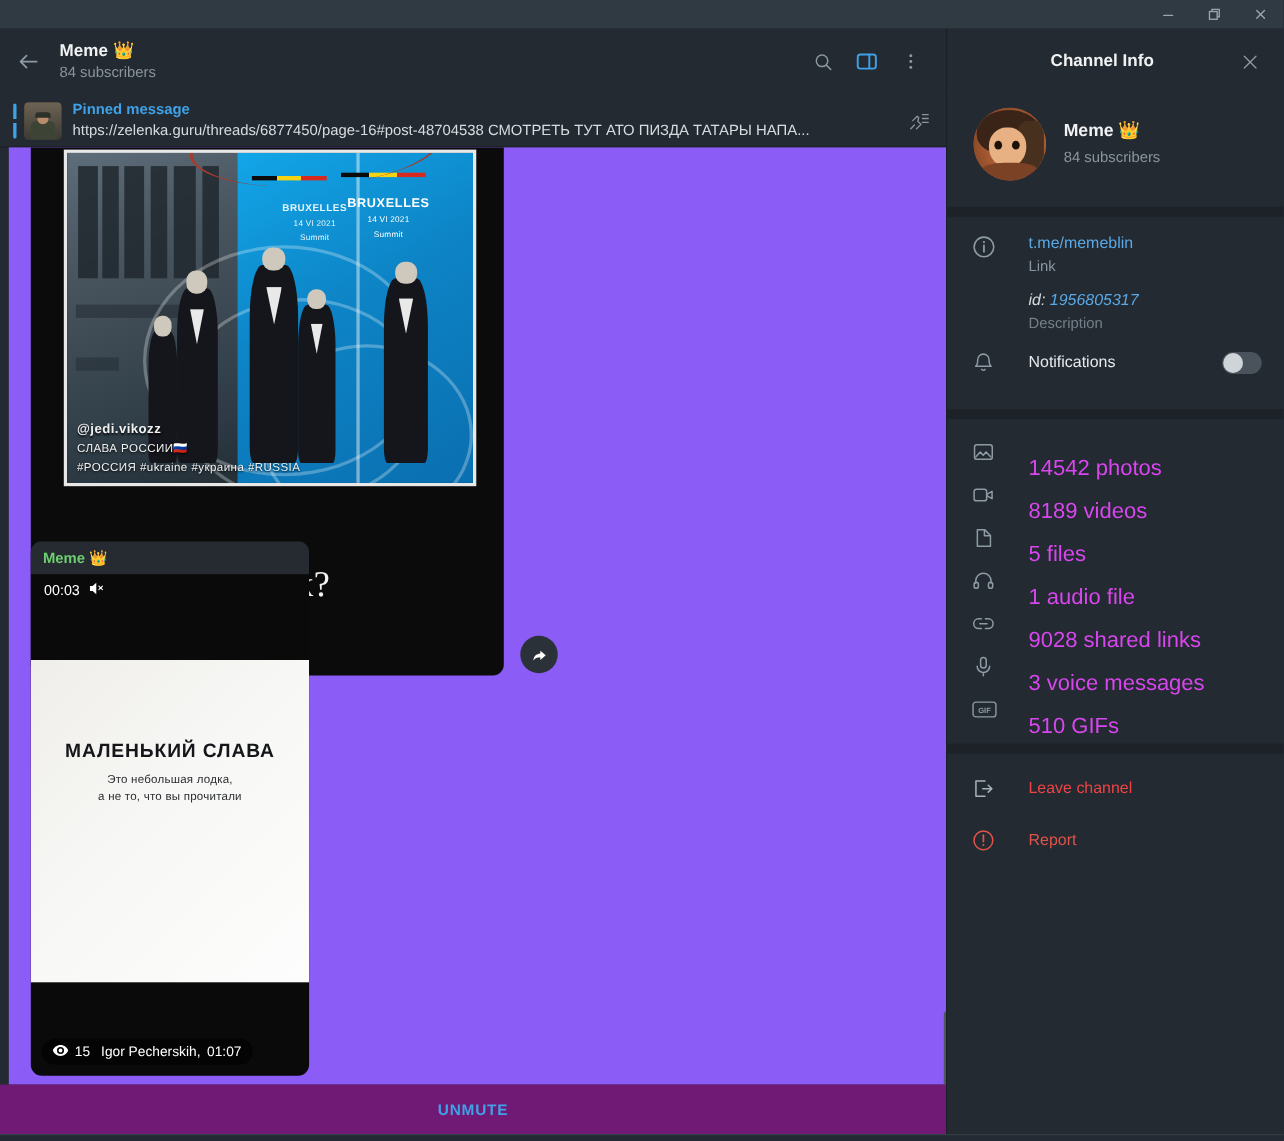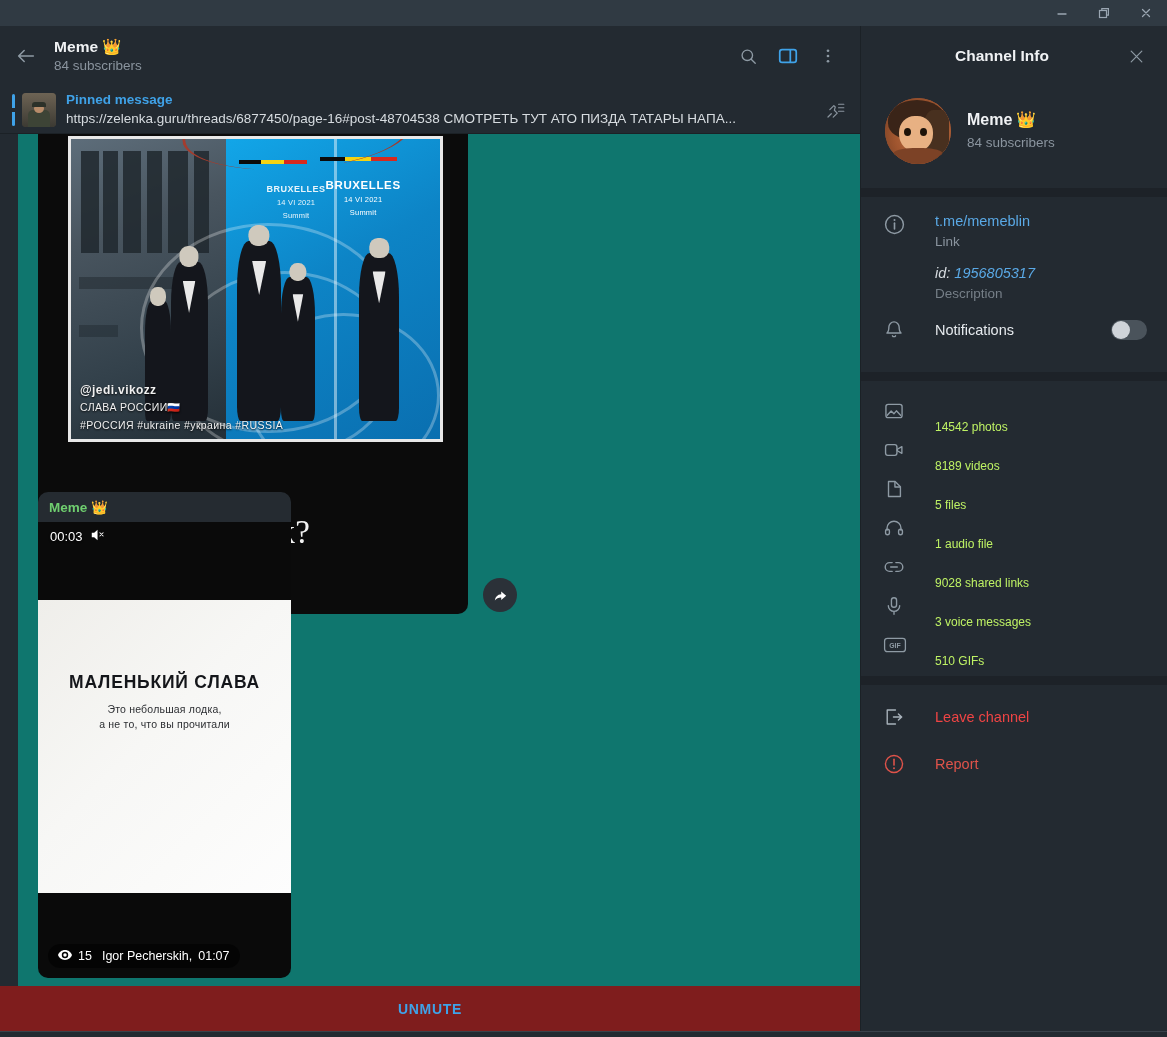--- a/index.html
+++ b/index.html
@@ -89,23 +89,23 @@
     white-space: nowrap; overflow: hidden; text-overflow: ellipsis;
   }
   .pin-action {
     width: 34px; height: 34px; flex: none;
     display: flex; align-items: center; justify-content: center;
     color: #8a949e;
   }
 
   
   .msg-area {
-    position: absolute; top: 134px; left: 18px;
+    position: absolute; top: 134px; left: 8px;
     width: 860px; height: 852px;
-    background: #0f766e;
+    background: #8b5cf6;
     overflow: hidden;
   }
   .scroll-track {
     position: absolute; right: 3px; top: 0; width: 10px; height: 852px;
   }
   .scroll-thumb {
     position: absolute; right: 3px; top: 785px;
     width: 7px; height: 72px; border-radius: 4px;
     background: #4e565e;
   }
@@ -245,21 +245,21 @@
     background: rgba(0,0,0,.55);
     border-radius: 12px;
     display: flex; align-items: center; gap: 6px;
     color: #fff; font-size: 12.5px;
   }
 
   
   .unmute-bar {
     position: absolute; left: 0; top: 986px;
     width: 860px; height: 45px;
-    background: #7f1d1d;
+    background: #701a75;
     display: flex; align-items: center; justify-content: center;
   }
   .unmute-bar span {
     color: #3fa2e8; font-size: 14px; font-weight: bold;
     letter-spacing: .7px;
   }
   .bottom-strip {
     position: absolute; left: 0; top: 1031px;
     width: 1167px; height: 6px;
     background: #232a31;
@@ -344,21 +344,21 @@
     width: 18px; height: 18px; border-radius: 50%;
     background: #cfd4d9;
   }
 
   .media-list { padding: 10px 0 12px 0; }
   .media-row {
     display: flex; align-items: center;
     height: 39px; padding: 0 0 0 22px;
   }
   .media-row .mi { width: 52px; flex: none; color: #8e9aa4; display: flex; align-items: center; }
-  .media-row .ml { color: #bef264; font-size: 12px; margin-top: 32px; }
+  .media-row .ml { color: #d946ef; font-size: 20px; margin-top: 32px; }
 
   .action-list { padding: 8px 0 0 0; }
   .act-row {
     display: flex; align-items: center;
     height: 47px; padding: 0 0 0 22px;
   }
   .act-row .ai { width: 52px; flex: none; display: flex; align-items: center; }
   .act-row .al { font-size: 14.5px; }
   .act-leave .ai { color: #a8b2bb; }
   .act-leave .al { color: #ef4444; }

